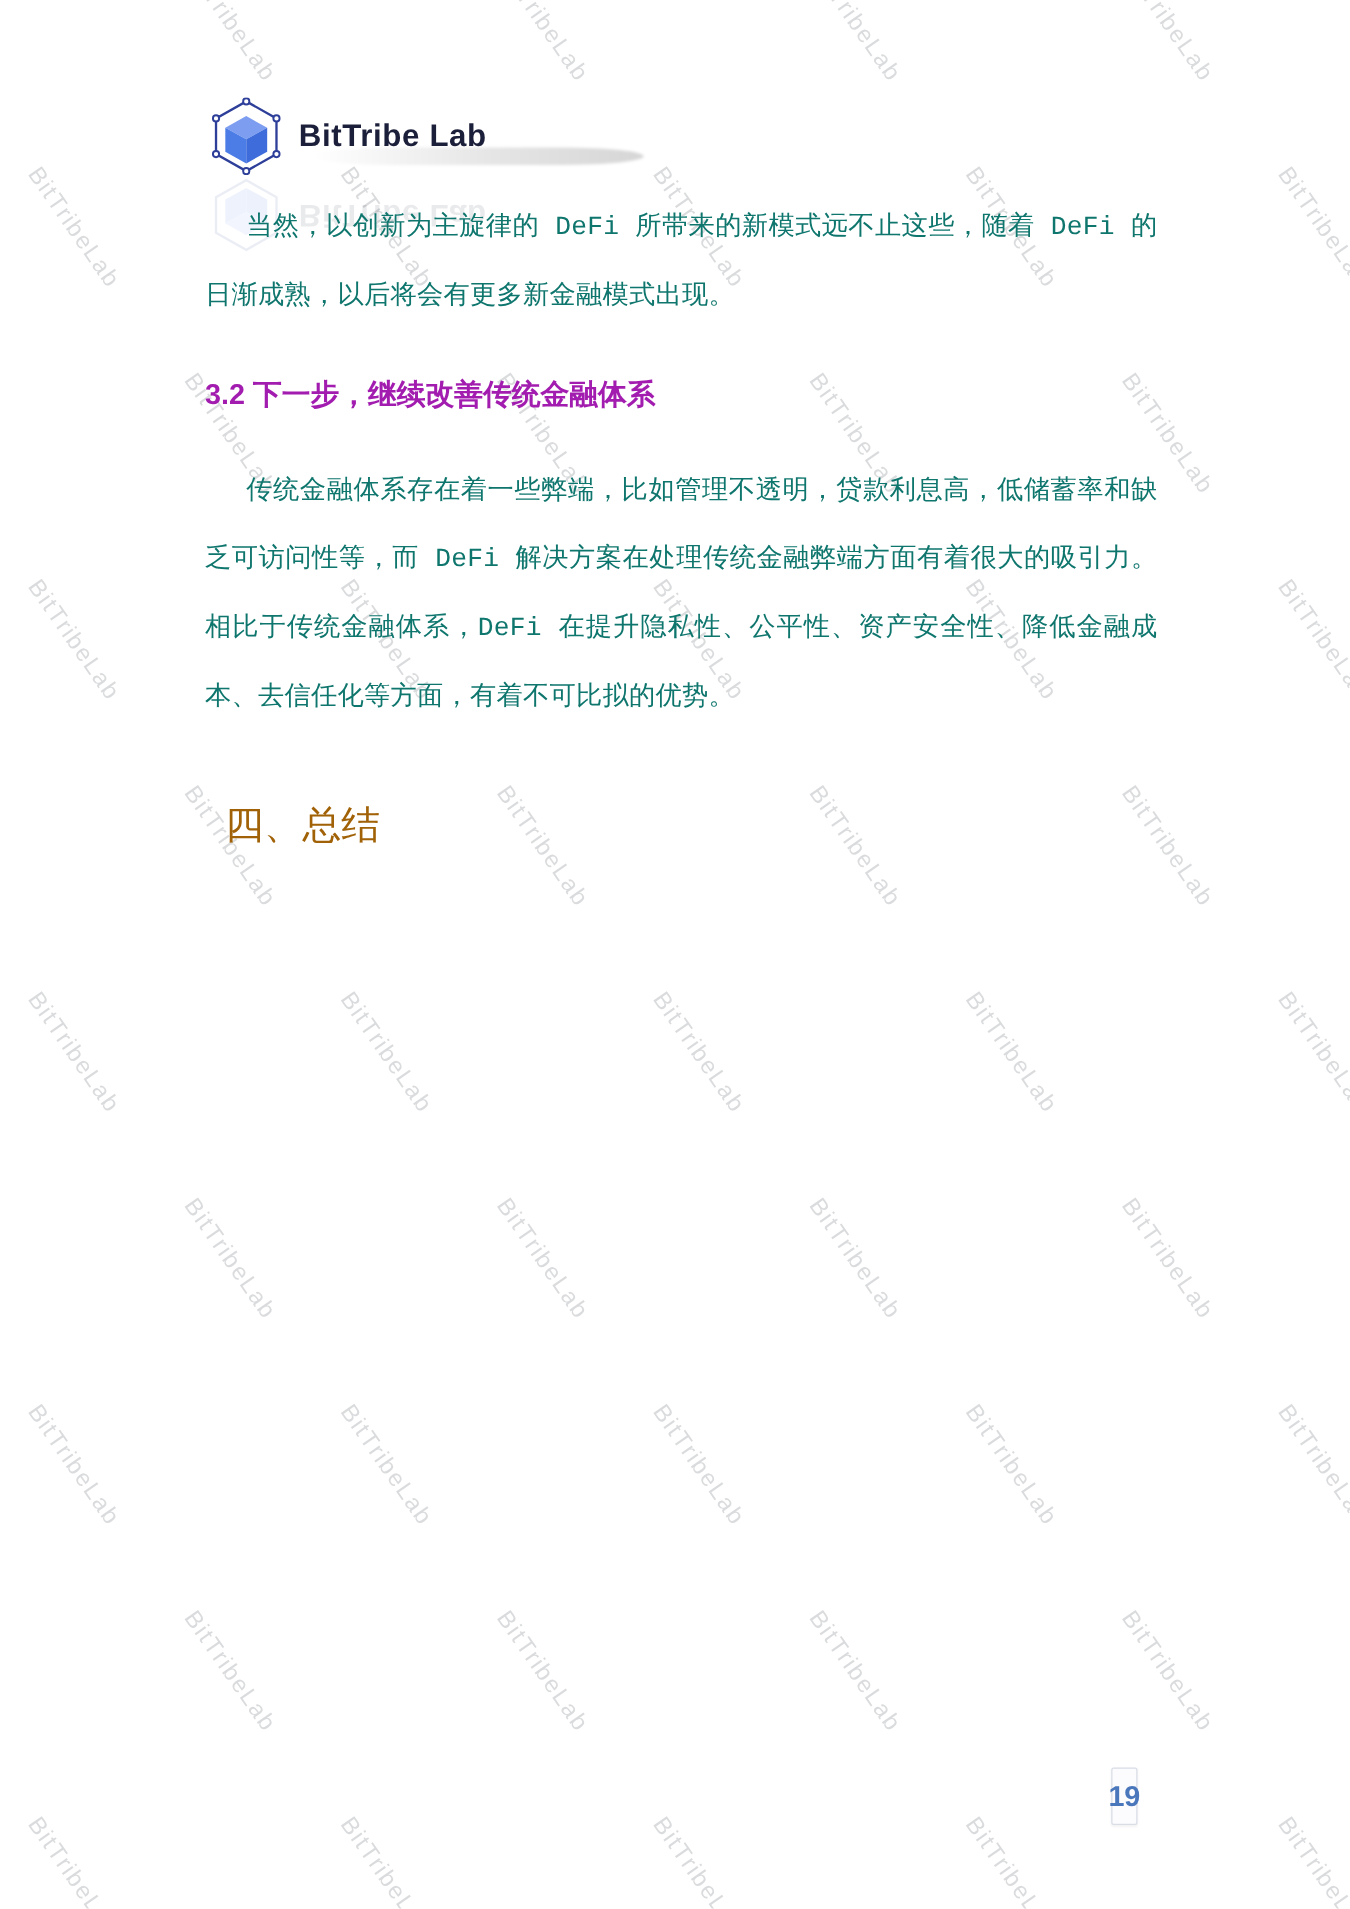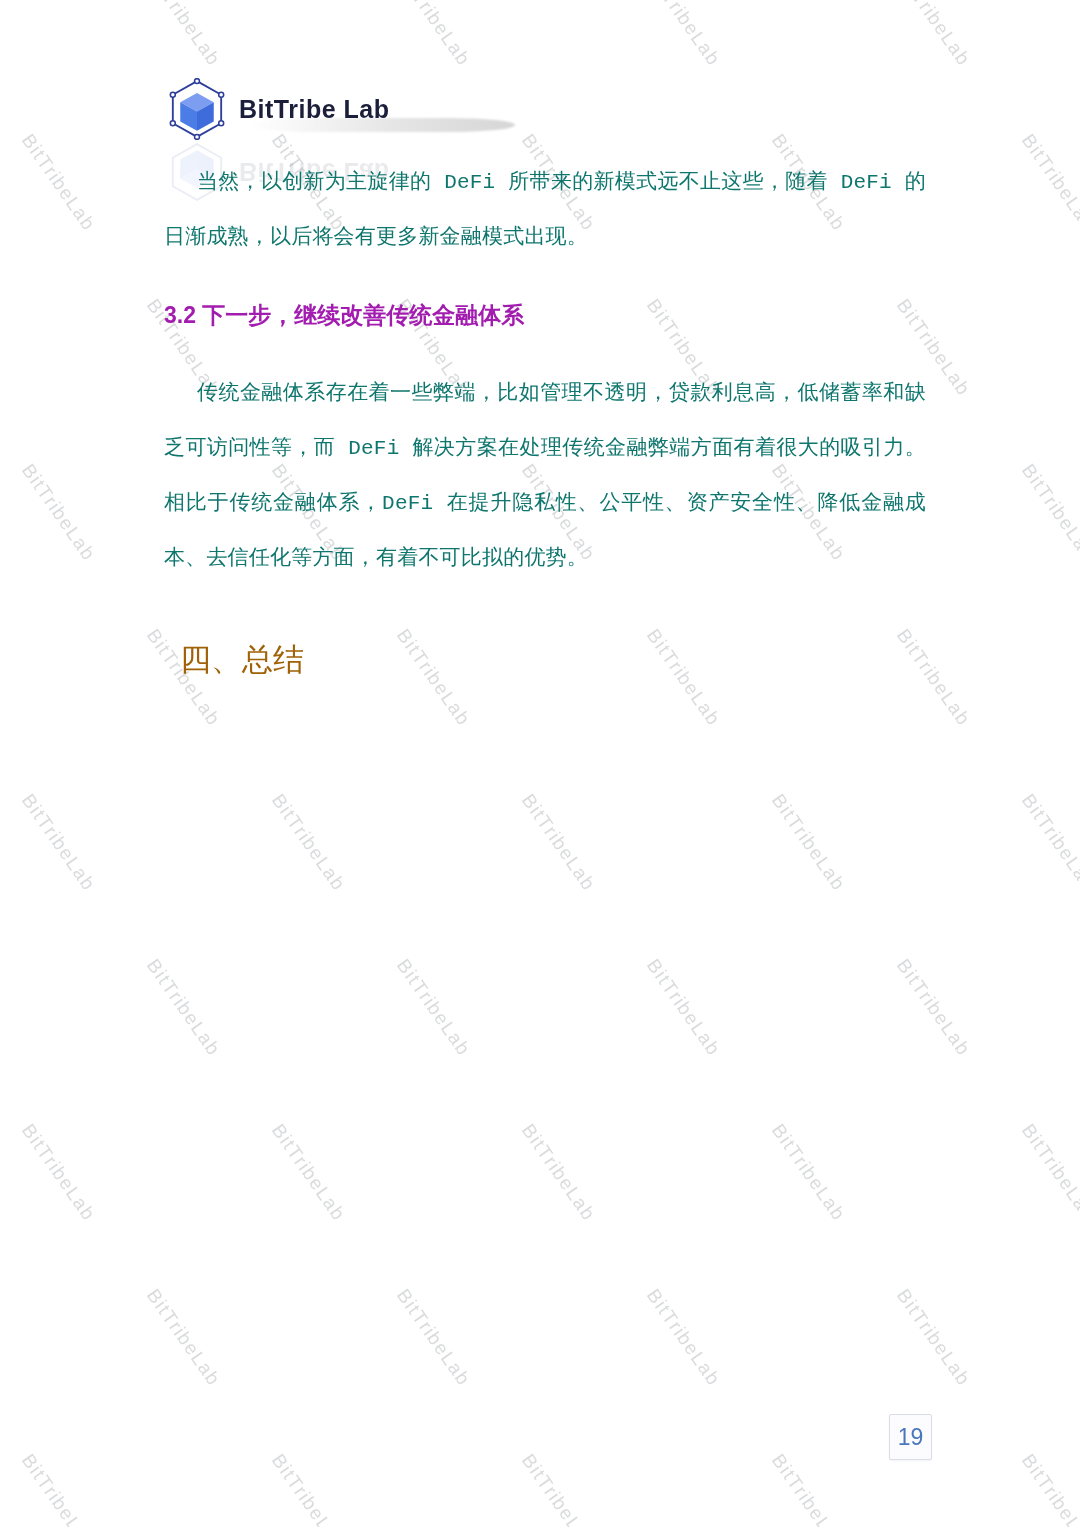--- a/index.html
+++ b/index.html
@@ -104,31 +104,31 @@
     color: #a16207;
     margin-left: 16px;
   }
   .p-5 { margin-top: 38px; }
 
   
   .page-number {
     position: absolute;
     left: 889px;
     top: 1414px;
-    width: 43px;
+    width: 21px;
     height: 46px;
     background: #fcfcfe;
     border: 1px solid #d9dde6;
     border-radius: 2px;
     box-shadow: 0 1px 2px rgba(0,0,0,0.05);
     display: flex;
     align-items: center;
     justify-content: center;
     font-size: 23px;
-    font-weight: normal;
+    font-weight: bold;
     color: #4a77bb;
     z-index: 3;
   }
 </style>
 </head>
 <body>
 
 <div class="page">
 
   <div class="watermark-layer">

